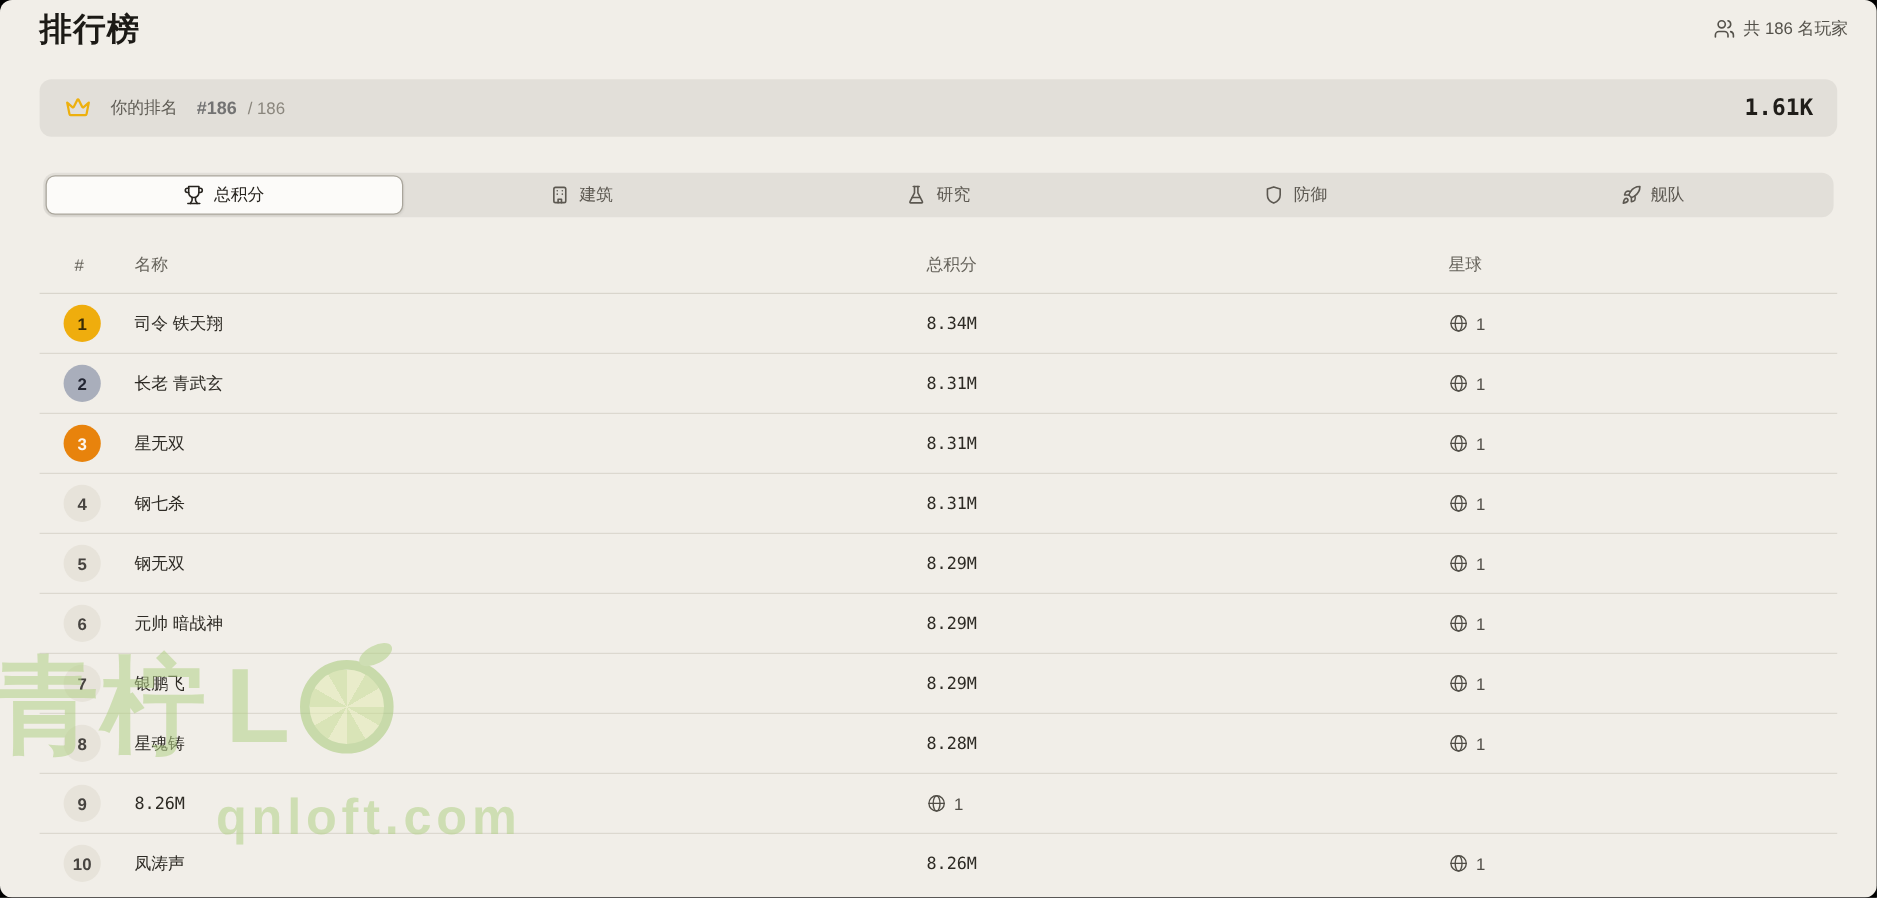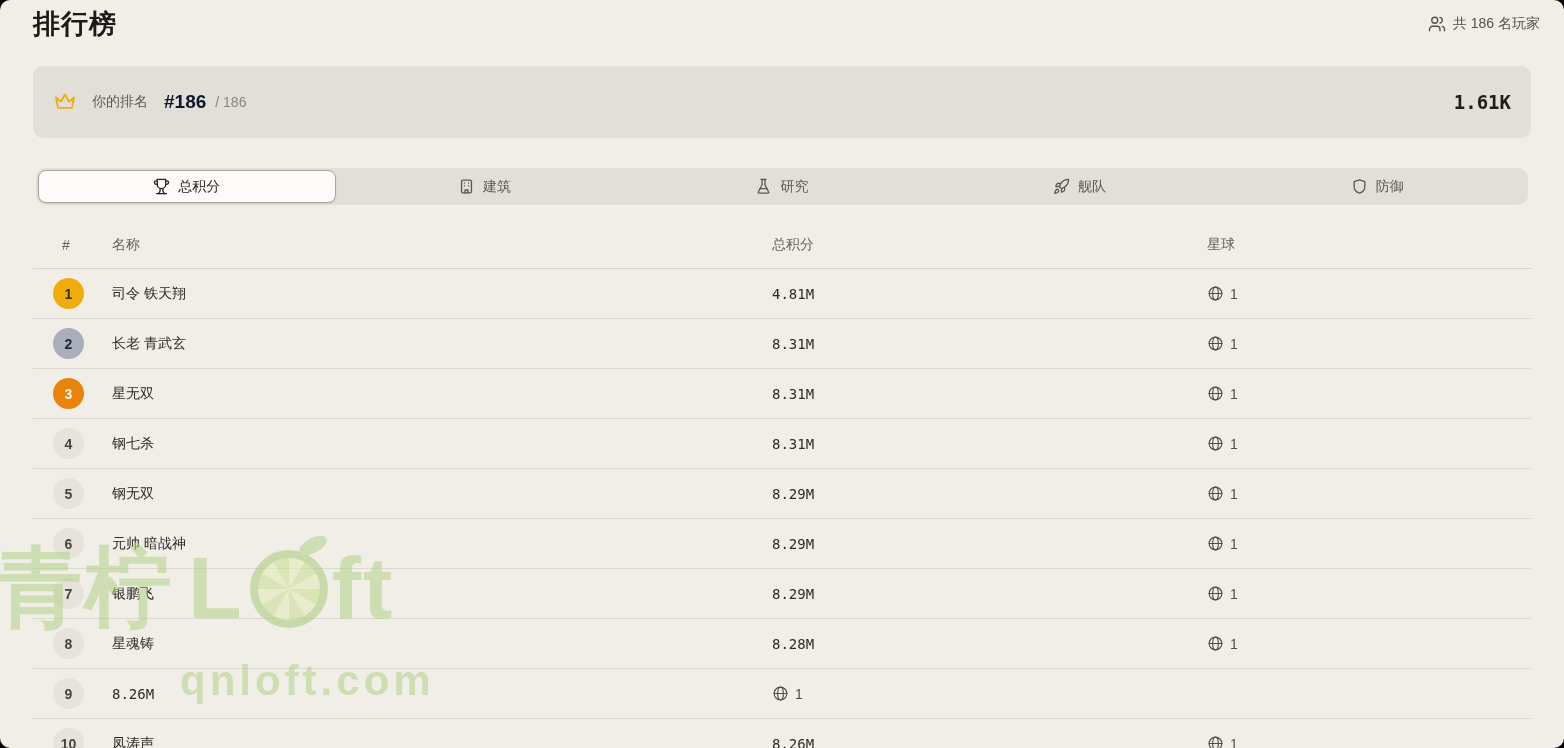--- a/index.html
+++ b/index.html
@@ -9,24 +9,24 @@
     font-family:"Liberation Sans",sans-serif;color:#1f1d19;
   }
   
   .top{display:flex;justify-content:space-between;align-items:flex-start;padding:6px 24px 0 33px;}
   .page-title{margin:0;font-size:27px;font-weight:800;color:#1c1a16;letter-spacing:1px;}
   .players{display:flex;align-items:center;gap:7px;color:#55524b;font-size:14px;margin-top:9px;}
   .players svg{stroke:#55524b;}
 
   
   .banner{margin:24px 33px 0;height:48px;background:#e2dfd9;border-radius:10px;
-    display:flex;align-items:center;padding:12px 20px;}
+    display:flex;align-items:center;padding:0 20px;}
   .banner .crown{display:flex;align-items:center;margin-right:15px;}
   .banner .lbl{color:#5f5c55;font-size:14px;}
-  .banner .rank{font-size:19px;font-weight:700;color:#0f172a;margin-left:16px;}
+  .banner .rank{font-size:15px;font-weight:700;color:#737373;margin-left:16px;}
   .banner .total{color:#8a867d;font-size:14px;margin-left:9px;}
   .banner .score{margin-left:auto;font-size:19px;font-weight:700;color:#1f1d19;}
 
   
   .tabs{margin:30px 36px 0;height:37px;background:#e2dfd9;border-radius:10px;
     display:grid;grid-template-columns:repeat(5,1fr);padding:2px;box-sizing:border-box;}
   .tab{display:flex;align-items:center;justify-content:center;gap:8px;font-size:14px;
     color:#5c5851;border-radius:8px;cursor:pointer;}
   .tab svg{stroke:#5c5851;}
   .tab.active{background:#fcfbf9;border:1px solid #a9a59b;color:#26231e;
@@ -125,52 +125,52 @@
           <path d="M10 2v7.5L4.7 19.8a1 1 0 0 0 .9 1.5h12.8a1 1 0 0 0 .9-1.5L14 9.5V2"></path>
           <path d="M8.5 2h7"></path>
             <path d="M7.2 15h9.6"></path>
         </svg>
       </span>
       <span>研究</span>
     </div>
     <div class="tab">
       <span style="display:flex;">
         <svg width="17" height="17" viewBox="0 0 24 24" fill="none" stroke-width="1.9" stroke-linecap="round" stroke-linejoin="round" stroke="currentColor">
+          <path d="M12 2.5 19.5 5v7c0 5-3.3 8-7.5 9.5C7.8 20 4.5 17 4.5 12V5Z"></path>
+        </svg>
+      </span>
+      <span>防御</span>
+    </div>
+    <div class="tab">
+      <span style="display:flex;">
+        <svg width="17" height="17" viewBox="0 0 24 24" fill="none" stroke-width="1.9" stroke-linecap="round" stroke-linejoin="round" stroke="currentColor">
           <path d="M4.5 16.5c-1.5 1.26-2 5-2 5s3.74-.5 5-2c.71-.84.7-2.13-.09-2.91a2.18 2.18 0 0 0-2.91-.09z"></path>
           <path d="m12 15-3-3a22 22 0 0 1 2-3.95A12.88 12.88 0 0 1 22 2c0 2.72-.78 7.5-6 11a22.35 22.35 0 0 1-4 2z"></path>
           <path d="M9 12H4s.55-3.03 2-4c1.62-1.08 5 0 5 0"></path>
           <path d="M12 15v5s3.03-.55 4-2c1.08-1.62 0-5 0-5"></path>
         </svg>
       </span>
       <span>舰队</span>
-    </div>
-    <div class="tab">
-      <span style="display:flex;">
-        <svg width="17" height="17" viewBox="0 0 24 24" fill="none" stroke-width="1.9" stroke-linecap="round" stroke-linejoin="round" stroke="currentColor">
-          <path d="M12 2.5 19.5 5v7c0 5-3.3 8-7.5 9.5C7.8 20 4.5 17 4.5 12V5Z"></path>
-        </svg>
-      </span>
-      <span>防御</span>
     </div>
   </div>
 
   <div class="table">
     <div class="thead">
       <div class="c-rank">#</div>
       <div>名称</div>
       <div>总积分</div>
       <div>星球</div>
     </div>
     <div>
         <div class="trow">
           <div>
             <span class="badge b1">1</span>
           </div>
           <div class="name">司令 铁天翔</div>
-          <div class="score">4.81M</div>
+          <div class="score">8.34M</div>
           <div class="planet">
             <span class="gicon">
               <svg width="17" height="17" viewBox="0 0 24 24" fill="none" stroke-width="1.6" stroke-linecap="round" stroke="currentColor">
                 <circle cx="12" cy="12" r="9"></circle>
                 <path d="M3 12h18"></path>
                 <ellipse cx="12" cy="12" rx="4" ry="9"></ellipse>
               </svg>
             </span>
             <span>1</span>
           </div>
@@ -329,18 +329,17 @@
         </div>
       </div>
   </div>
 
   <div class="watermark">
     <div class="wm-big">
       <span>青柠</span>
       <span style="width:14px;"></span>
       <span>L</span>
       <span class="wm-lime"></span>
-      <span>ft</span>
     </div>
     <div class="wm-domain">qnloft.com</div>
   </div>
 
 </div>
 
 </body></html>

